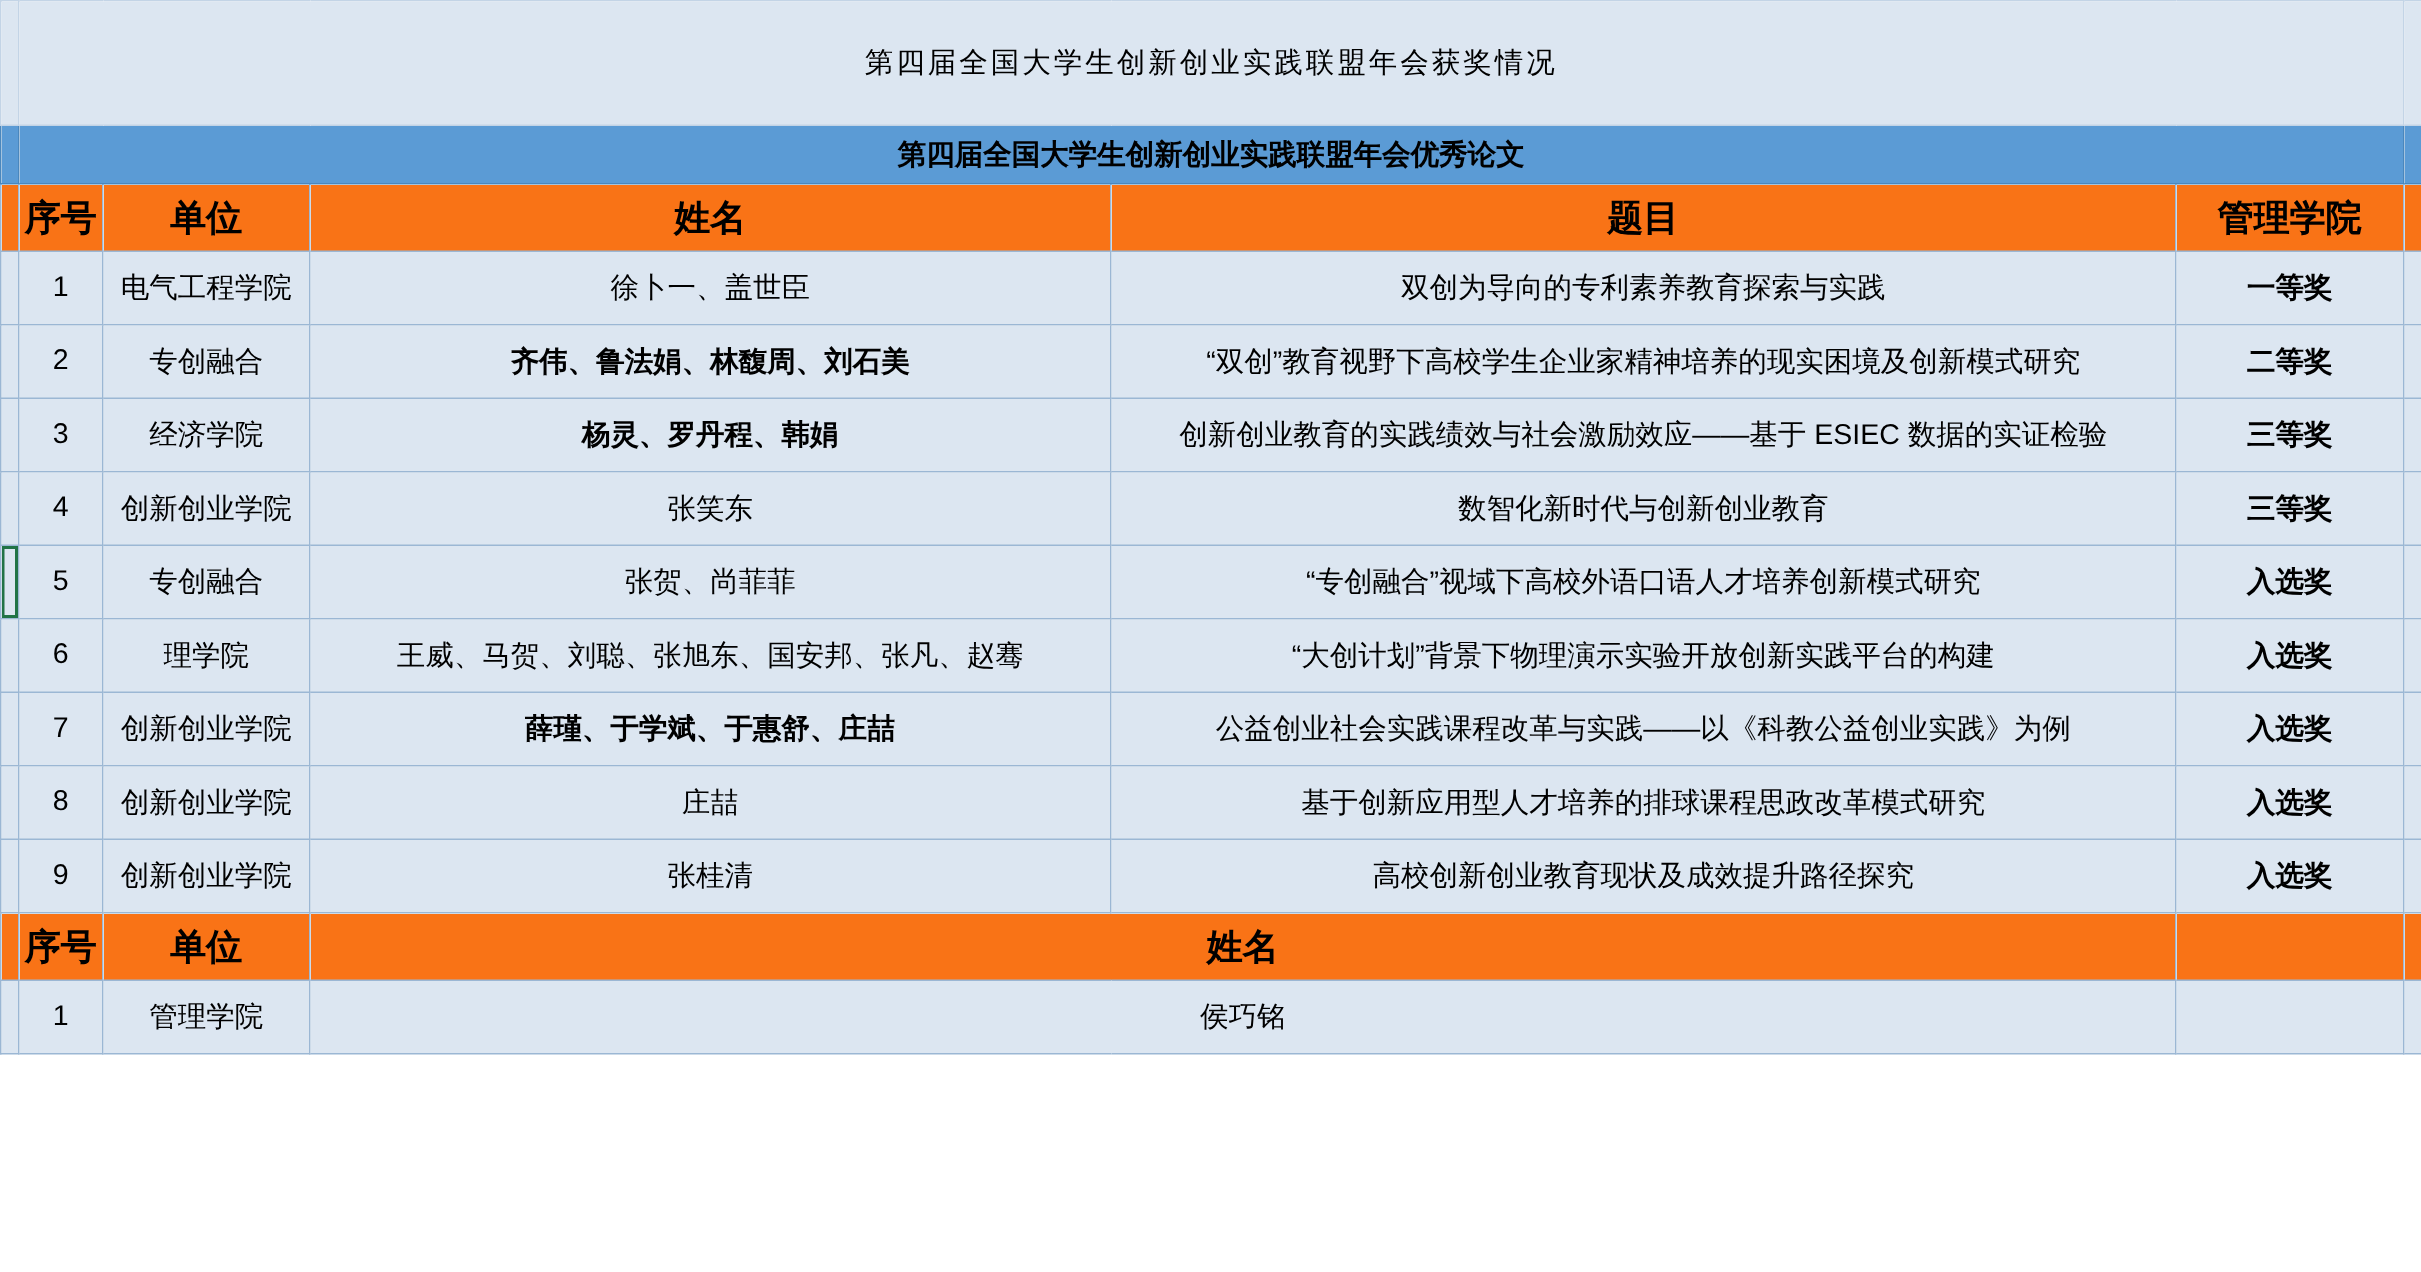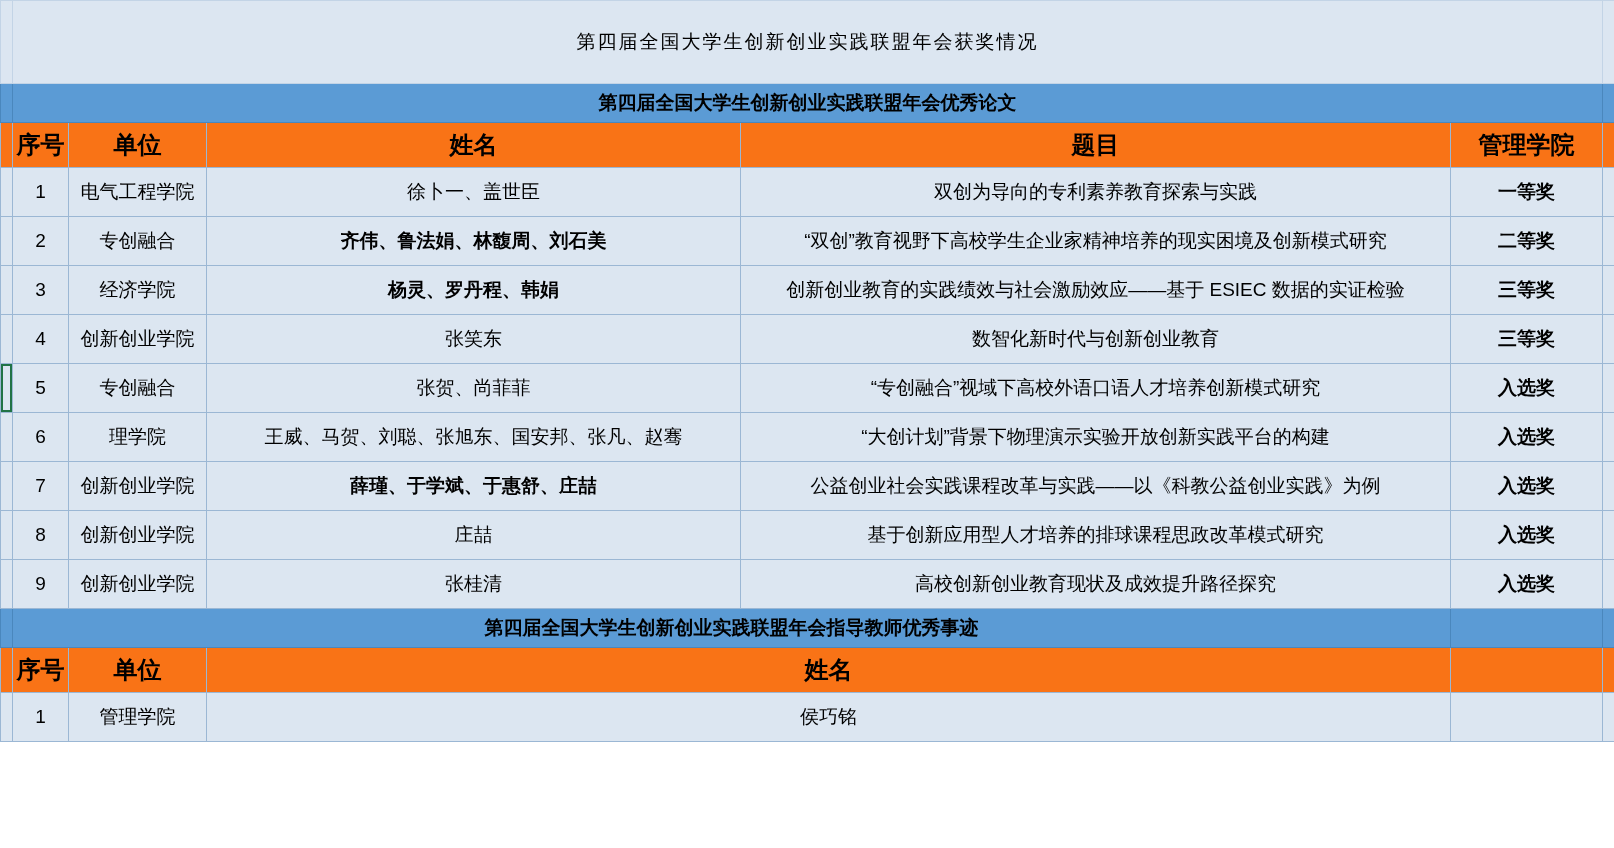--- a/index.html
+++ b/index.html
@@ -211,26 +211,20 @@
       <td class="gutter"></td>
       <td class="c-seq">9</td>
       <td class="c-unit">创新创业学院</td>
       <td class="c-name">张桂清</td>
       <td class="c-title">高校创新创业教育现状及成效提升路径探究</td>
       <td class="c-award">入选奖</td>
       <td class="rightedge"></td>
     </tr>
 
 
-    <tr class="bandrow">
-      <td class="gutter"></td>
-      <td colspan="4">第四届全国大学生创新创业实践联盟年会指导教师优秀事迹</td>
-      <td class="footer-blankband"></td>
-      <td class="rightedge"></td>
-    </tr>
 
     <tr class="headrow">
       <td class="gutter"></td>
       <td class="c-seq">序号</td>
       <td class="c-unit">单位</td>
       <td colspan="2">姓名</td>
       <td class="c-blank"></td>
       <td class="rightedge"></td>
     </tr>
 

